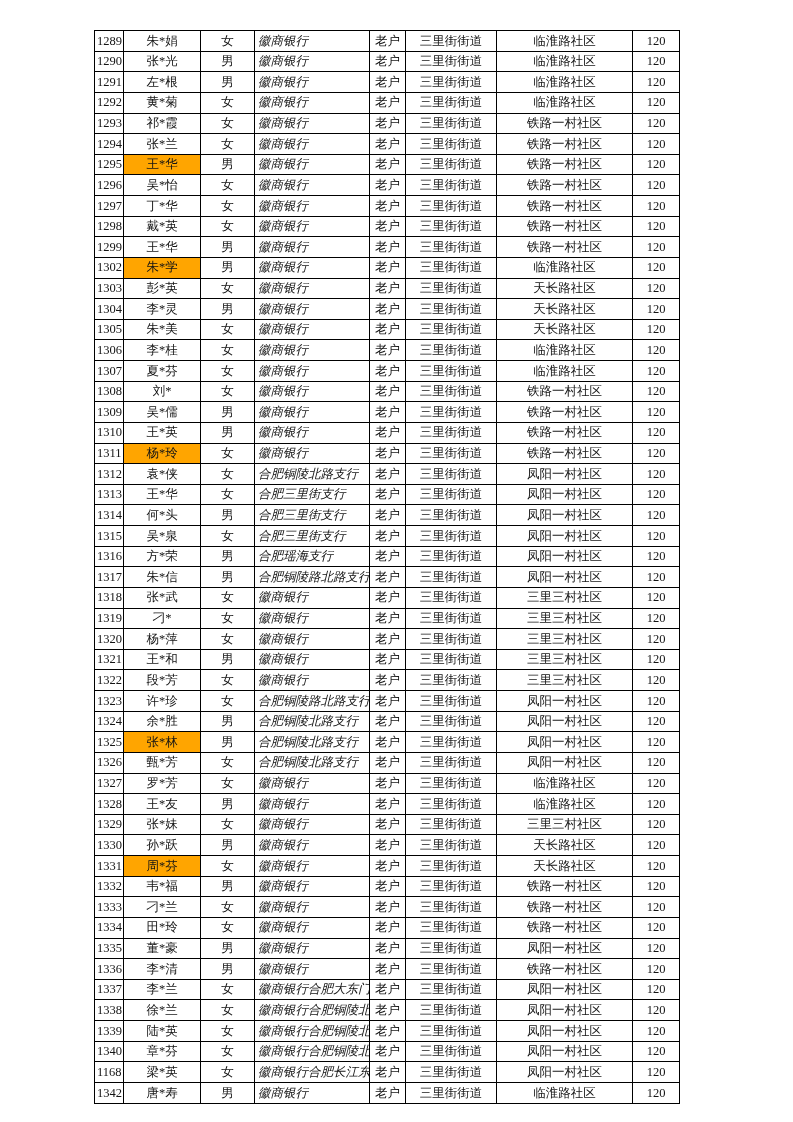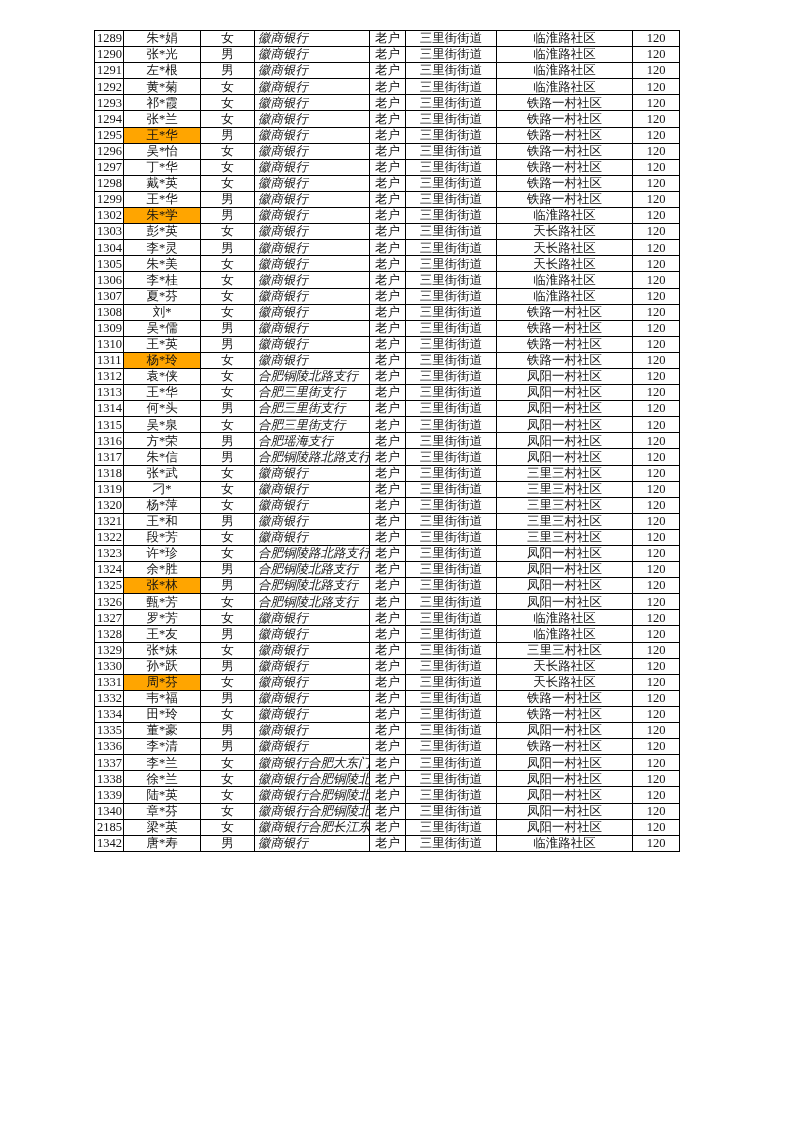--- a/index.html
+++ b/index.html
@@ -17,21 +17,21 @@
   .page {
     position: absolute;
     inset: 0;
     background: #ffffff;
   }
   table.roster {
     position: absolute;
     left: 94px;
     top: 30px;
     width: 586px;
-    height: 822px;
+    height: 1074px;
     border-collapse: collapse;
     table-layout: fixed;
   }
   table.roster td {
     border: 1px solid #000000;
     box-sizing: border-box;
     font-size: 12.5px;
     line-height: 1;
     text-align: center;
     vertical-align: middle;
@@ -486,20 +486,30 @@
           <td class="col-no">1332</td>
           <td class="col-name">韦*福</td>
           <td class="col-gender">男</td>
           <td class="col-bank">徽商银行</td>
           <td class="col-status">老户</td>
           <td class="col-street">三里街街道</td>
           <td class="col-community">铁路一村社区</td>
           <td class="col-amount">120</td>
         </tr>
         <tr>
+          <td class="col-no">1333</td>
+          <td class="col-name">刁*兰</td>
+          <td class="col-gender">女</td>
+          <td class="col-bank">徽商银行</td>
+          <td class="col-status">老户</td>
+          <td class="col-street">三里街街道</td>
+          <td class="col-community">铁路一村社区</td>
+          <td class="col-amount">120</td>
+        </tr>
+        <tr>
           <td class="col-no">1334</td>
           <td class="col-name">田*玲</td>
           <td class="col-gender">女</td>
           <td class="col-bank">徽商银行</td>
           <td class="col-status">老户</td>
           <td class="col-street">三里街街道</td>
           <td class="col-community">铁路一村社区</td>
           <td class="col-amount">120</td>
         </tr>
         <tr>
@@ -556,21 +566,21 @@
           <td class="col-no">1340</td>
           <td class="col-name">章*芬</td>
           <td class="col-gender">女</td>
           <td class="col-bank">徽商银行合肥铜陵北</td>
           <td class="col-status">老户</td>
           <td class="col-street">三里街街道</td>
           <td class="col-community">凤阳一村社区</td>
           <td class="col-amount">120</td>
         </tr>
         <tr>
-          <td class="col-no">2185</td>
+          <td class="col-no">1168</td>
           <td class="col-name">梁*英</td>
           <td class="col-gender">女</td>
           <td class="col-bank">徽商银行合肥长江东</td>
           <td class="col-status">老户</td>
           <td class="col-street">三里街街道</td>
           <td class="col-community">凤阳一村社区</td>
           <td class="col-amount">120</td>
         </tr>
         <tr>
           <td class="col-no">1342</td>

